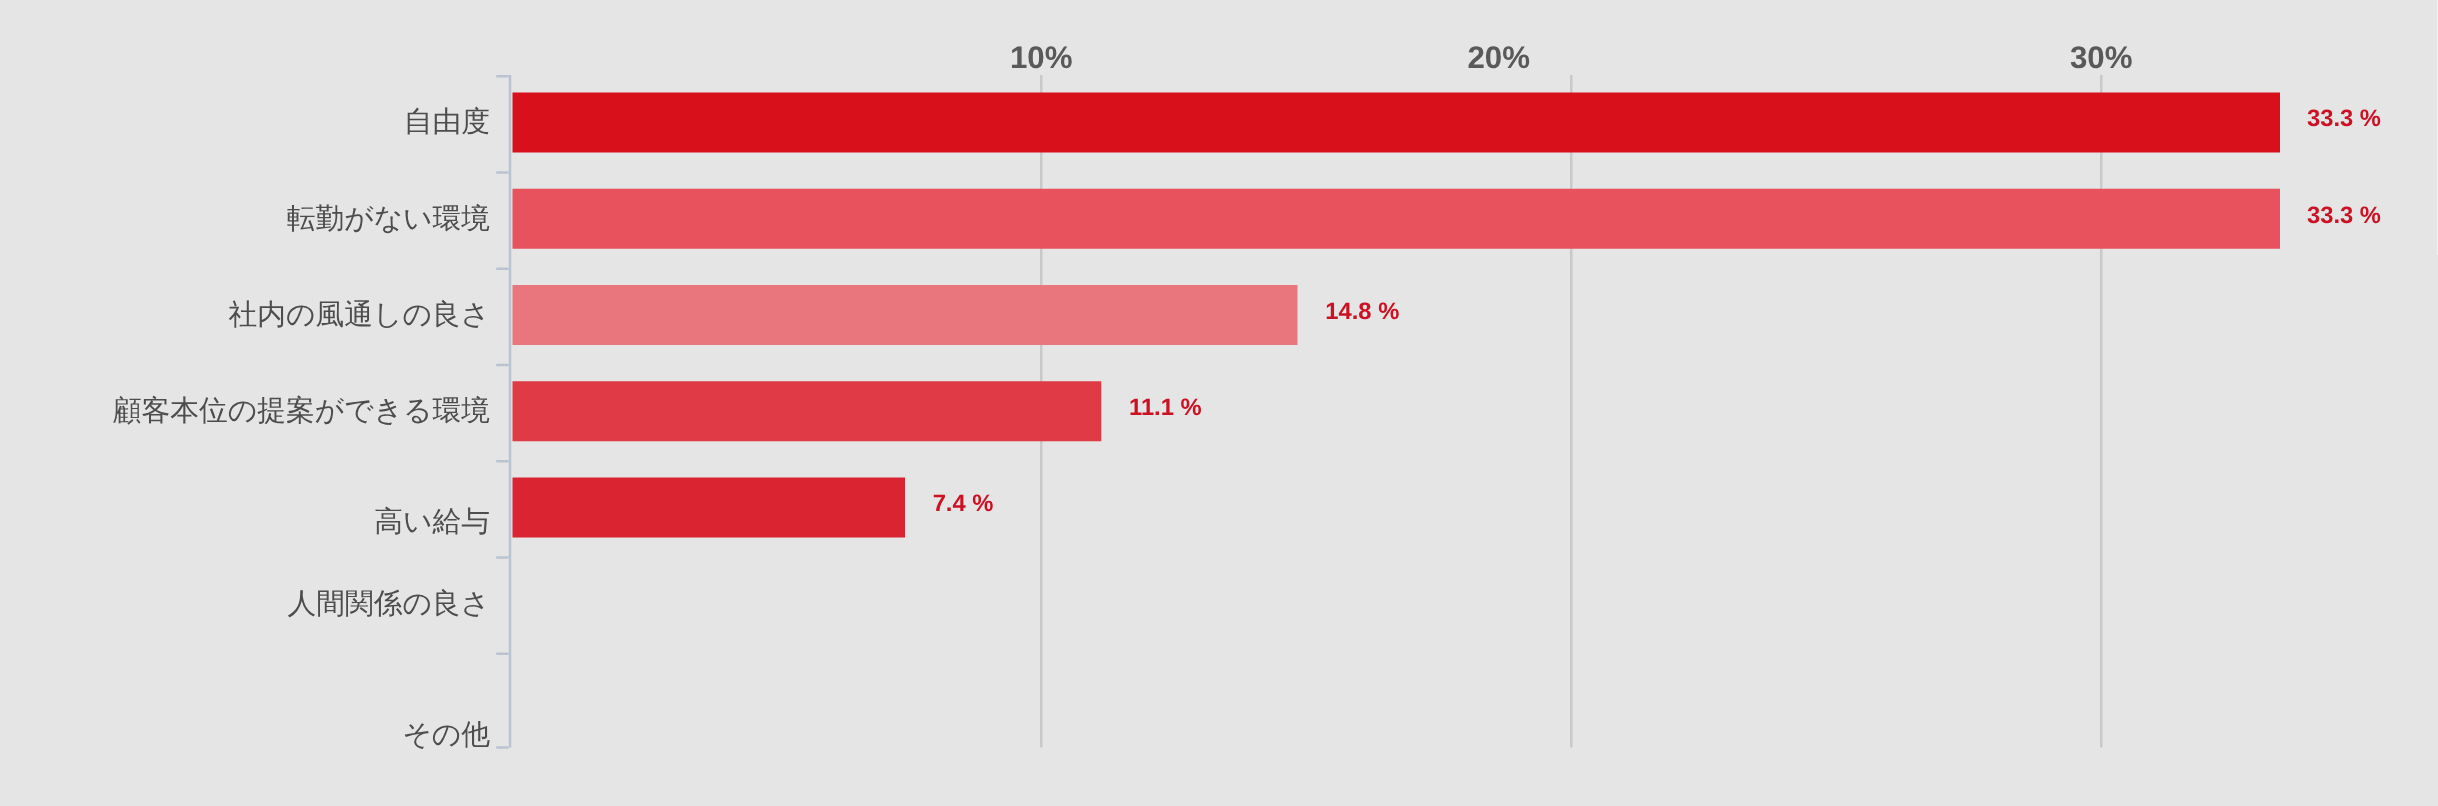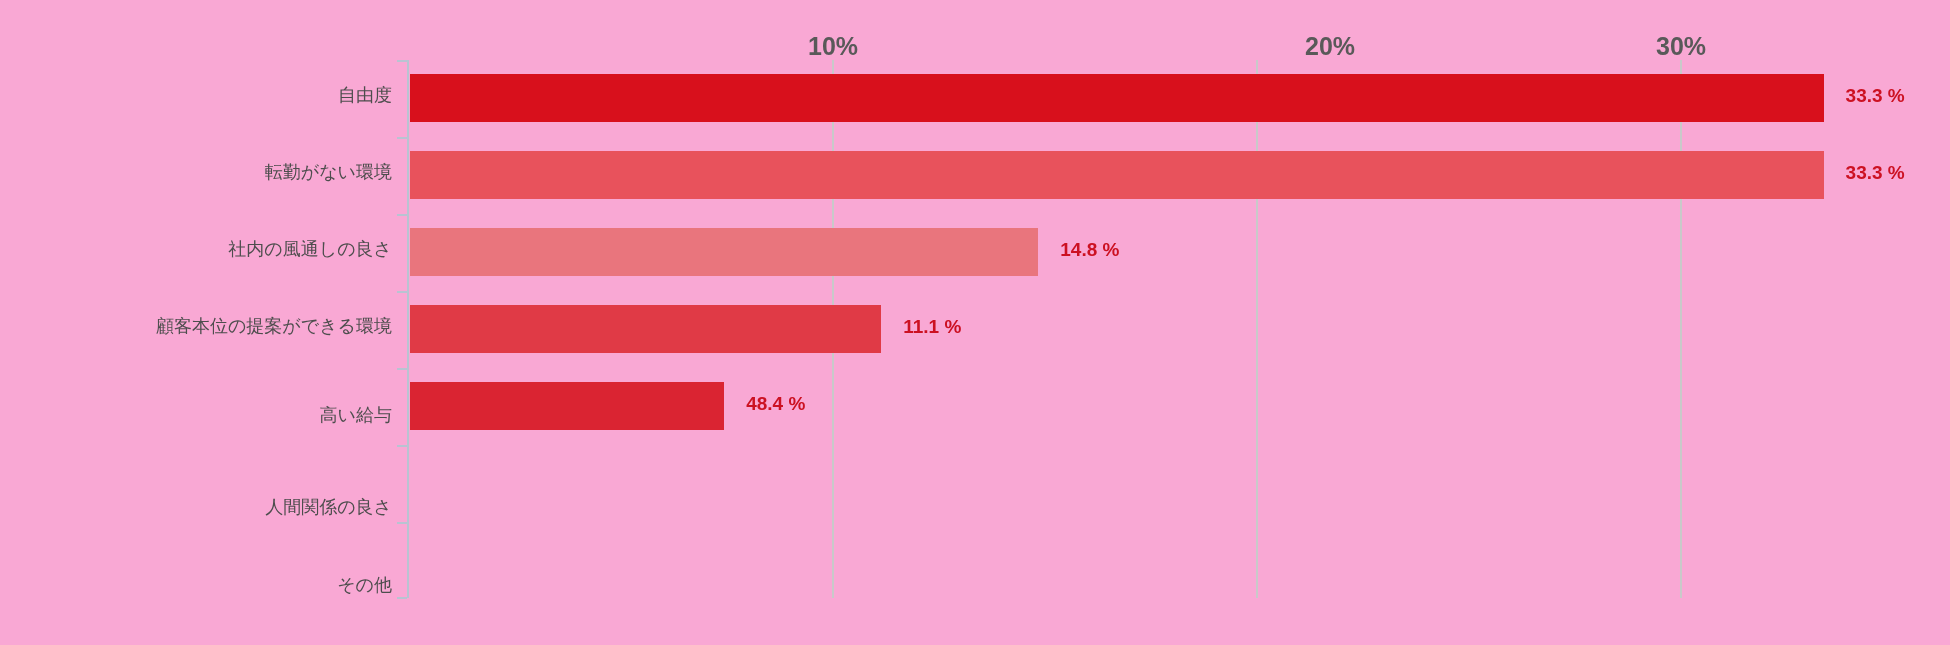--- a/index.html
+++ b/index.html
@@ -66,21 +66,21 @@
     color: #595959;
     letter-spacing: 0px;
     white-space: nowrap;
   }
 
   
   .cat-label {
     position: absolute;
     right: 1558px;           
     text-align: right;
-    font-size: 18px;
+    font-size: 23px;
     color: #4d4d4d;
     white-space: nowrap;
     line-height: 1;
   }
 
   .bar {
     position: absolute;
     left: 410px;
     height: 48px;
     border-radius: 0;
@@ -91,57 +91,57 @@
     font-size: 19px;
     font-weight: bold;
     color: #cc1122;
     white-space: nowrap;
     line-height: 1;
   }
 </style>
 </head>
 <body>
 
-<div id="chart-root" style="background: #f9a8d4;">
+<div id="chart-root" style="background: #e5e5e5;">
 
   <div class="plot-area">
 
     <div class="gridline" style="left: 832px; background: rgb(201, 201, 201);"></div>
     <div class="gridline" style="left: 1256px; background: rgb(201, 201, 201);"></div>
     <div class="gridline" style="left: 1680px; background: rgb(201, 201, 201);"></div>
 
     <div class="x-tick-label" style="left: 833px; color: rgb(89, 89, 89);">10%</div>
-    <div class="x-tick-label" style="left: 1330px; color: rgb(89, 89, 89);">20%</div>
+    <div class="x-tick-label" style="left: 1199px; color: rgb(89, 89, 89);">20%</div>
     <div class="x-tick-label" style="left: 1681px; color: rgb(89, 89, 89);">30%</div>
 
     <div class="y-axis-line" style="background: rgb(185, 195, 210);"></div>
 
     <div class="y-tickmark" style="top: 60px; background: rgb(185, 195, 210);"></div>
     <div class="y-tickmark" style="top: 137px; background: rgb(185, 195, 210);"></div>
     <div class="y-tickmark" style="top: 214px; background: rgb(185, 195, 210);"></div>
     <div class="y-tickmark" style="top: 291px; background: rgb(185, 195, 210);"></div>
     <div class="y-tickmark" style="top: 368px; background: rgb(185, 195, 210);"></div>
     <div class="y-tickmark" style="top: 445px; background: rgb(185, 195, 210);"></div>
     <div class="y-tickmark" style="top: 522px; background: rgb(185, 195, 210);"></div>
     <div class="y-tickmark" style="top: 597px; background: rgb(185, 195, 210);"></div>
 
     <div class="cat-label" style="top: 86px; color: rgb(77, 77, 77);">自由度</div>
     <div class="cat-label" style="top: 163px; color: rgb(77, 77, 77);">転勤がない環境</div>
     <div class="cat-label" style="top: 240px; color: rgb(77, 77, 77);">社内の風通しの良さ</div>
     <div class="cat-label" style="top: 317px; color: rgb(77, 77, 77);">顧客本位の提案ができる環境</div>
     <div class="cat-label" style="top: 406px; color: rgb(77, 77, 77);">高い給与</div>
-    <div class="cat-label" style="top: 471px; color: rgb(77, 77, 77); margin-top: 27px;">人間関係の良さ</div>
+    <div class="cat-label" style="top: 471px; color: rgb(77, 77, 77);">人間関係の良さ</div>
     <div class="cat-label" style="top: 576px; color: rgb(77, 77, 77);">その他</div>
 
     <div class="bar" style="top: 74px; width: 1413.59px; background: rgb(216, 16, 28);"></div>
     <div class="bar" style="top: 151px; width: 1413.59px; background: rgb(232, 82, 92);"></div>
     <div class="bar" style="top: 228px; width: 628.26px; background: rgb(233, 117, 125);"></div>
     <div class="bar" style="top: 305px; width: 471.195px; background: rgb(224, 58, 70);"></div>
     <div class="bar" style="top: 382px; width: 314.13px; background: rgb(218, 36, 50);"></div>
 
     <div class="bar-value-label" style="top: 86px; left: 1845.59px; color: rgb(204, 17, 34);">33.3 %</div>
     <div class="bar-value-label" style="top: 163px; left: 1845.59px; color: rgb(204, 17, 34);">33.3 %</div>
     <div class="bar-value-label" style="top: 240px; left: 1060.26px; color: rgb(204, 17, 34);">14.8 %</div>
     <div class="bar-value-label" style="top: 317px; left: 903.195px; color: rgb(204, 17, 34);">11.1 %</div>
-    <div class="bar-value-label" style="top: 394px; left: 746.13px; color: rgb(204, 17, 34);">48.4 %</div>
+    <div class="bar-value-label" style="top: 394px; left: 746.13px; color: rgb(204, 17, 34);">7.4 %</div>
 
   </div>
 </div>
 
 </body></html>

